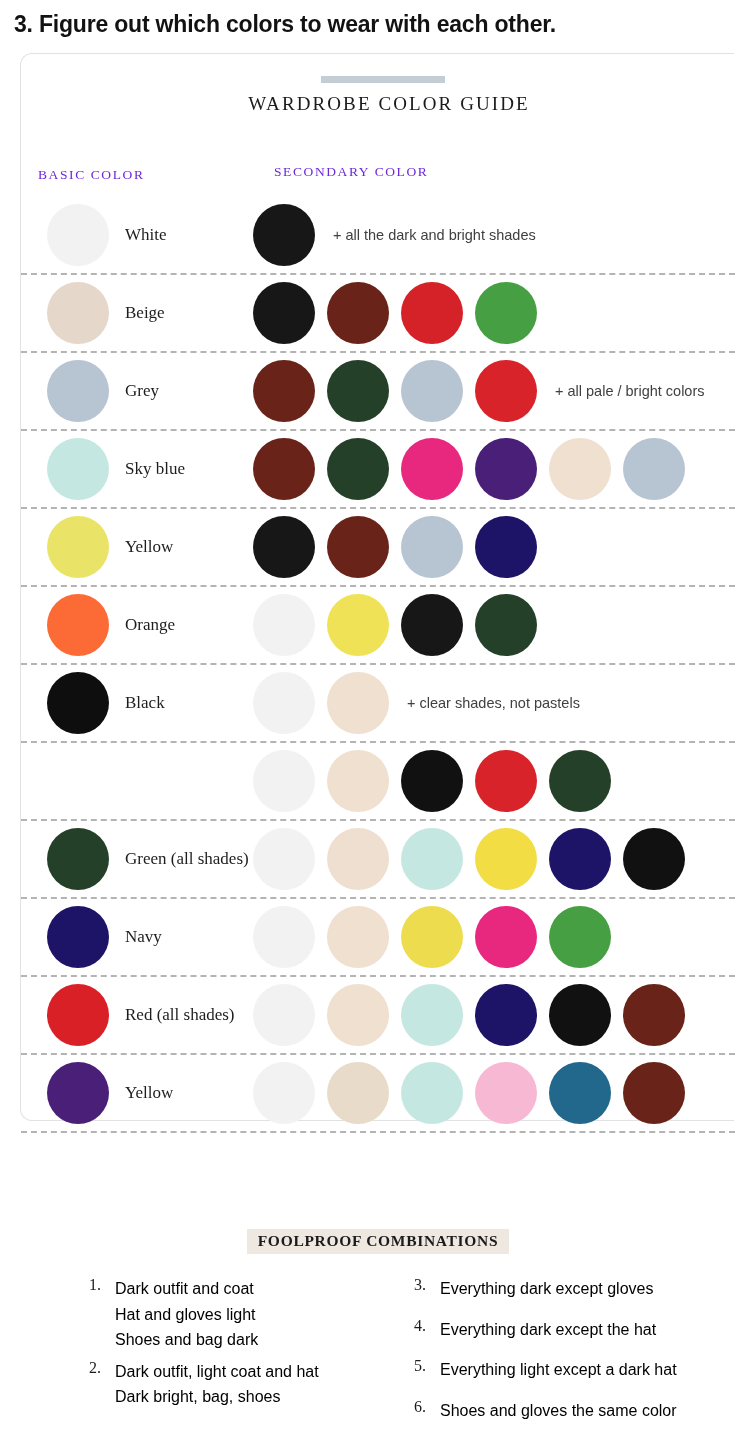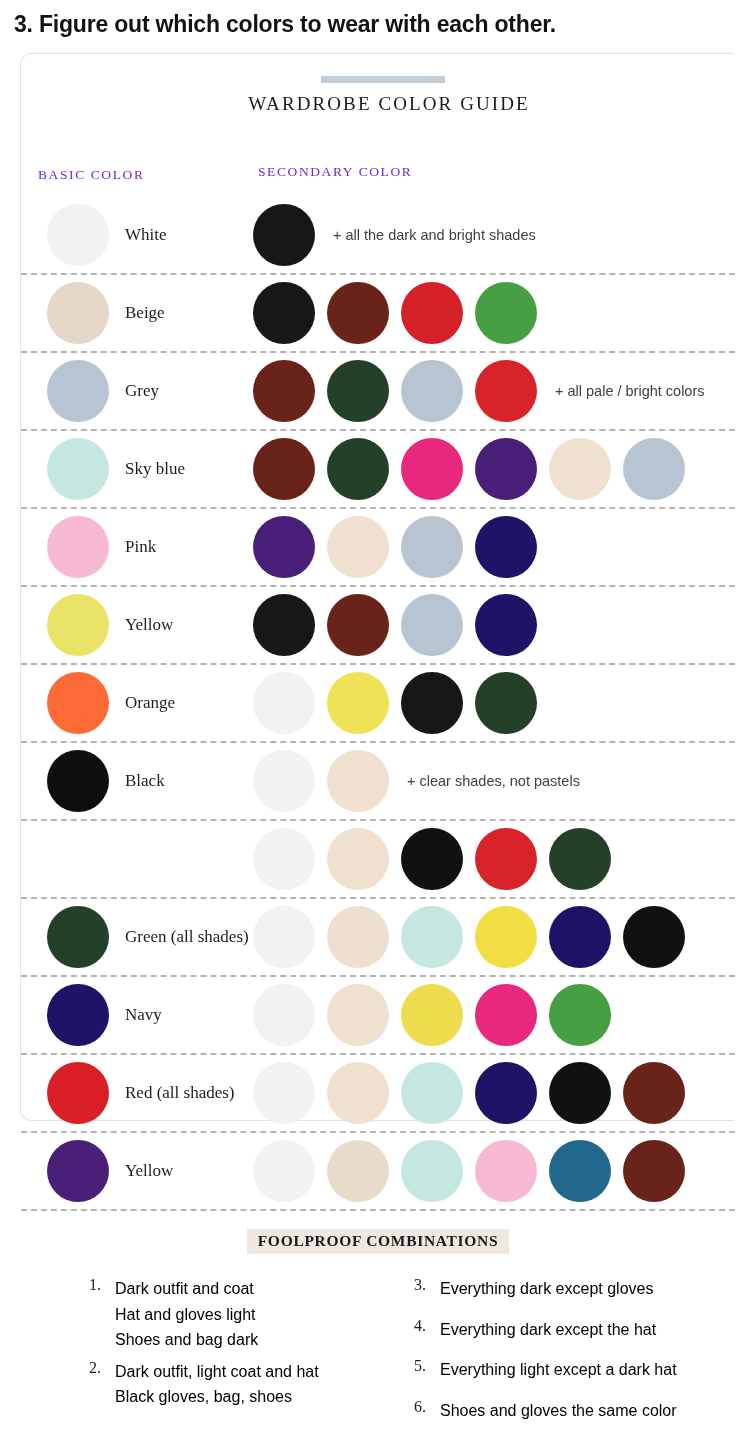--- a/index.html
+++ b/index.html
@@ -61,21 +61,21 @@
   }
 
   .col-head {
     position: absolute;
     font-family: "Liberation Serif", serif;
     font-size: 13.5px;
     letter-spacing: 1.6px;
     color: #6d28d9;
   }
   .col-head.basic { left: 17px; top: 113px; }
-  .col-head.secondary { left: 237px; top: 110px; }
+  .col-head.secondary { left: 253px; top: 110px; }
 
   .rows {
     position: absolute;
     left: 0;
     top: 143px;
     width: 714px;
   }
 
   .row {
     position: relative;
@@ -246,32 +246,20 @@
           <div class="swatch secondary" style="background: rgb(106, 35, 24);"></div>
           <div class="swatch secondary" style="background: rgb(37, 64, 41);"></div>
           <div class="swatch secondary" style="background: rgb(232, 39, 126);"></div>
           <div class="swatch secondary" style="background: rgb(74, 31, 120);"></div>
           <div class="swatch secondary" style="background: rgb(239, 224, 207);"></div>
           <div class="swatch secondary" style="background: rgb(183, 196, 210);"></div>
         </div>
       </div>
       <div class="row">
         <div class="basic-cell">
-          <div class="swatch basic" style="background: rgb(247, 184, 211);"></div>
-          <div class="basic-label">Pink</div>
-        </div>
-        <div class="secondary-cell">
-          <div class="swatch secondary" style="background: rgb(74, 31, 120);"></div>
-          <div class="swatch secondary" style="background: rgb(239, 224, 207);"></div>
-          <div class="swatch secondary" style="background: rgb(183, 196, 210);"></div>
-          <div class="swatch secondary" style="background: rgb(29, 20, 104);"></div>
-        </div>
-      </div>
-      <div class="row">
-        <div class="basic-cell">
           <div class="swatch basic" style="background: rgb(233, 228, 104);"></div>
           <div class="basic-label">Yellow</div>
         </div>
         <div class="secondary-cell">
           <div class="swatch secondary" style="background: rgb(23, 23, 23);"></div>
           <div class="swatch secondary" style="background: rgb(106, 35, 24);"></div>
           <div class="swatch secondary" style="background: rgb(183, 196, 210);"></div>
           <div class="swatch secondary" style="background: rgb(29, 20, 104);"></div>
         </div>
       </div>
@@ -375,21 +363,21 @@
             <div class="combo-lines">
               <div class="combo-line">Dark outfit and coat</div>
               <div class="combo-line">Hat and gloves light</div>
               <div class="combo-line">Shoes and bag dark</div>
             </div>
           </div>
           <div class="combo-item">
             <div class="combo-num">2.</div>
             <div class="combo-lines">
               <div class="combo-line">Dark outfit, light coat and hat</div>
-              <div class="combo-line">Black gloves, bag, shoes</div>
+              <div class="combo-line">Dark bright, bag, shoes</div>
             </div>
           </div>
         </div>
       <div class="combo-col right" id="combo-right">
           <div class="combo-item">
             <div class="combo-num">3.</div>
             <div class="combo-lines">
               <div class="combo-line">Everything dark except gloves</div>
             </div>
           </div>

